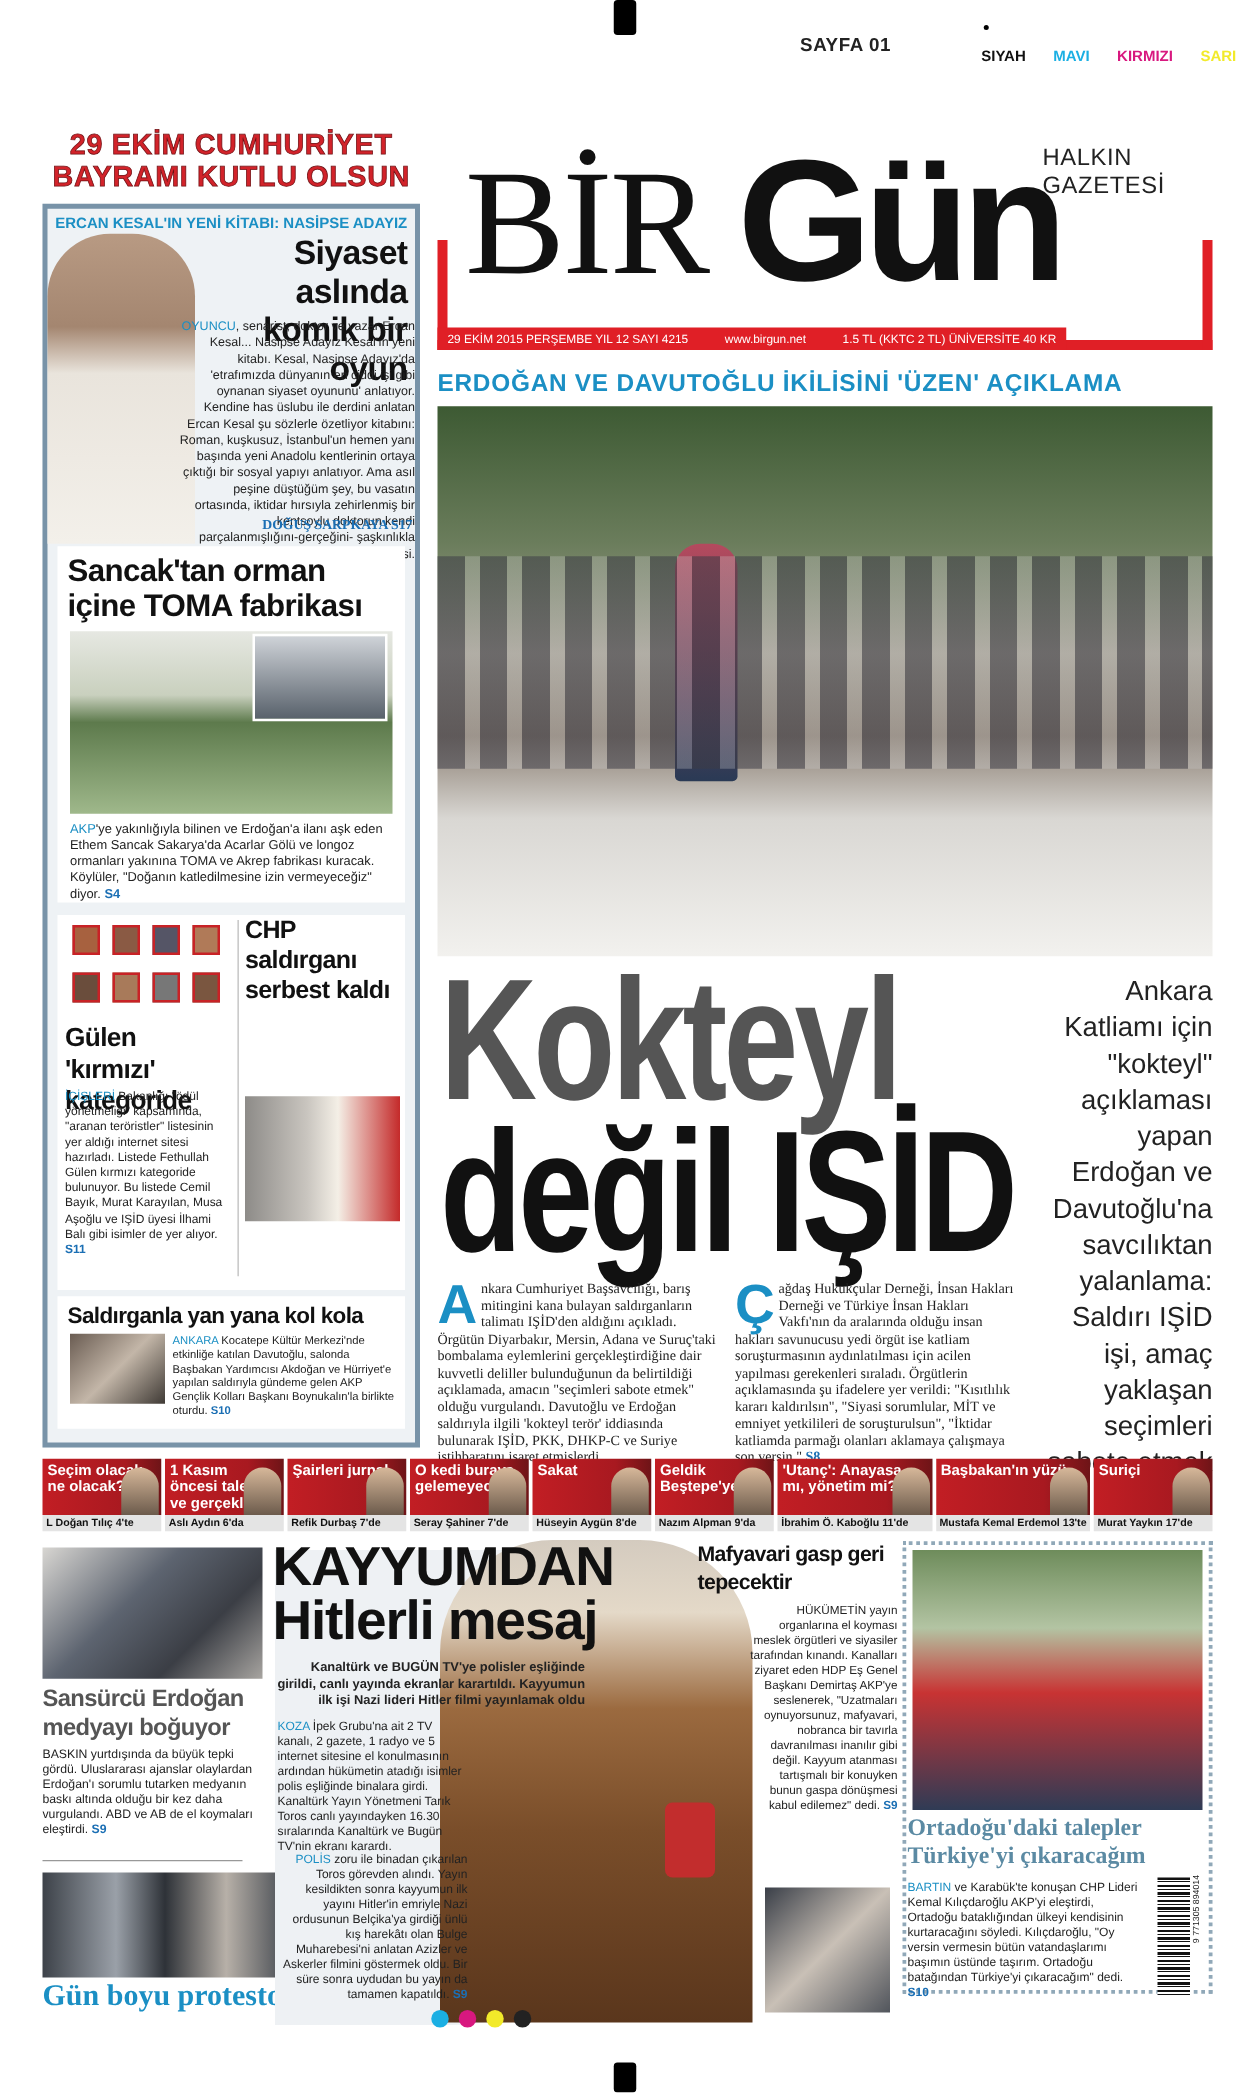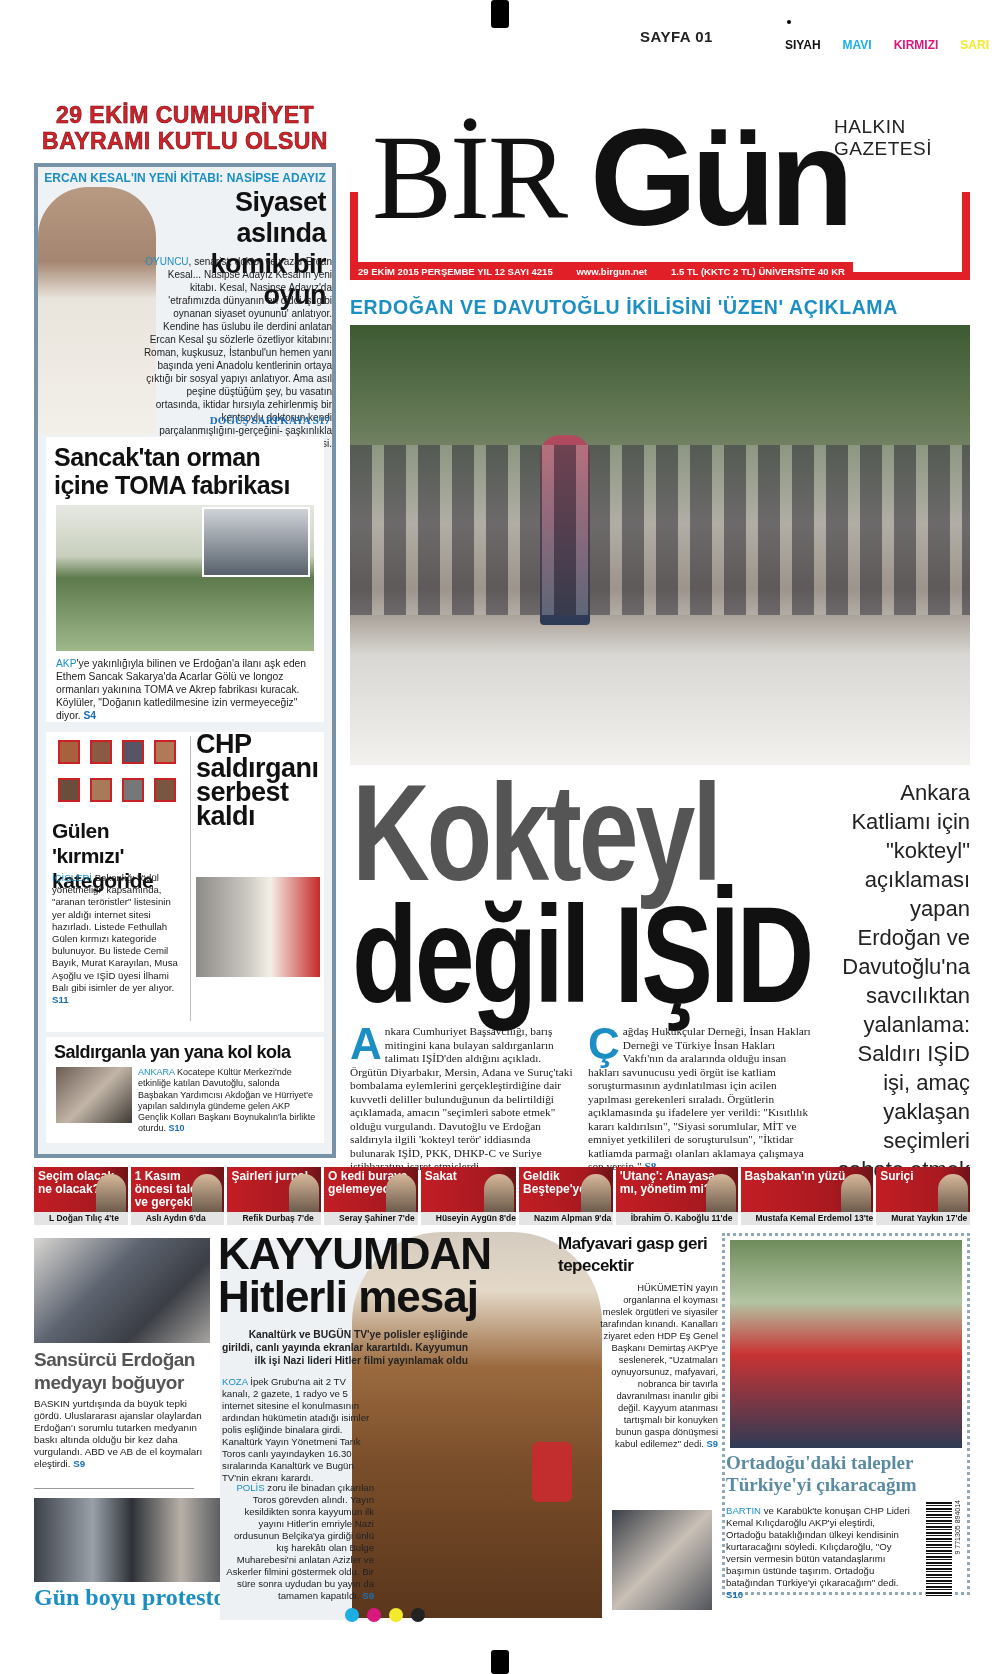--- a/index.html
+++ b/index.html
@@ -13,37 +13,37 @@
 .sidebox{top:163px;left:34px;width:302px;height:995px;border:4px solid #7893a8;background:#eef2f5}
 .kicker{color:#1b8fc4;font-weight:bold;font-size:12px;text-align:center;margin-top:4px}
 .h-big{font-weight:900;color:#111;font-size:30px;line-height:32px;letter-spacing:-0.5px}
 .body-s{font-size:11px;line-height:14px;color:#222}
 .lead-kw{color:#1b8fc4}
 .ref{color:#1b6fb4;font-weight:bold}
 .photo{background:linear-gradient(135deg,#a8a399,#e0ddd6 60%,#7d766c)}
 .card{background:#fff;position:absolute}
 
 .mast-box{top:192px;left:350px;width:620px;height:88px;border:8px solid #e01f26;border-top:none}
-.mast-strip{top:262px;left:350px;width:503px;height:18px;background:#e01f26;color:#fff;font-size:9.5px;font-weight:bold;display:flex;justify-content:space-between;align-items:center;padding:0 8px}
+.mast-strip{top:262px;left:350px;width:503px;height:18px;background:#e01f26;color:#fff;font-size:9.5px;font-weight:normal;display:flex;justify-content:space-between;align-items:center;padding:0 8px}
 .logo-bir{top:118px;left:372px;font-family:"Liberation Serif",serif;font-size:120px;line-height:120px;color:#111;letter-spacing:-2px}
 .logo-gun{top:112px;left:590px;font-size:138px;line-height:130px;font-weight:900;color:#111;letter-spacing:-6px}
 .halkin{top:116px;left:834px;font-size:19px;color:#222;letter-spacing:0.5px}
 .subhead{top:296px;left:350px;width:620px;color:#1b8fc4;font-weight:bold;font-size:19.5px;letter-spacing:0.6px}
 .mainphoto{top:325px;left:350px;width:620px;height:440px;background:linear-gradient(180deg,#3d5a33 0%,#6b7d5c 25%,#a7a296 45%,#8a7e72 60%,#d9d7d3 75%,#f2f1ee 100%)}
 .kokteyl{top:768px;left:352px;font-size:138px;line-height:128px;font-weight:900;color:#555;letter-spacing:-4px;transform:scaleX(0.78);transform-origin:left top}
 .degil{top:890px;left:352px;font-size:138px;line-height:128px;font-weight:900;color:#111;letter-spacing:-4px;transform:scaleX(0.78);transform-origin:left top}
 .deck{top:778px;left:830px;width:140px;text-align:right;font-size:22px;line-height:29px;color:#222}
 .col-serif{font-family:"Liberation Serif",serif;font-size:11.3px;line-height:13.5px;color:#222}
 .dropcap{float:left;font-size:44px;line-height:38px;color:#1b8fc4;font-weight:900;margin-right:3px;font-family:"Liberation Sans",sans-serif}
 
 .strip{top:1167px;left:34px;width:936px;height:58px;display:flex;gap:3px}
 .strip-item{flex:1;display:flex;flex-direction:column}
 .strip-red{height:45px;background:linear-gradient(90deg,#c21e24,#a81920 70%,#6e1417);color:#fff;font-weight:bold;font-size:12px;line-height:13px;padding:3px 4px;position:relative;overflow:hidden}
 .strip-face{position:absolute;right:2px;bottom:0;width:30px;height:38px;border-radius:15px 15px 0 0;background:linear-gradient(180deg,#d7b89a,#6c5b4c)}
-.strip-name{height:13px;background:#e4e4e4;font-size:8.5px;font-weight:bold;padding-left:15px;line-height:13px;color:#111;white-space:nowrap;overflow:hidden}
+.strip-name{height:13px;background:#e4e4e4;font-size:8.5px;font-weight:bold;padding-left:3px;line-height:13px;color:#111;white-space:nowrap;overflow:hidden}
 .h-blue-serif{font-family:"Liberation Serif",serif;font-weight:900;color:#1b8fc4;font-size:24px}
 .dotted{border:3px dotted #90a8b8}
 .cmyk{top:1608px;display:flex;gap:8px;left:345px}
 .cmyk span{width:14px;height:14px;border-radius:50%;display:block}
 </style>
 </head>
 <body>
 
 <div class="abs reg-mark" style="top:0;left:491px;width:18px;height:28px"></div>
 <div class="abs reg-mark" style="top:1650px;left:491px;width:18px;height:24px"></div>
@@ -100,21 +100,21 @@
         <i style="background:#556;border:2px solid #c82226;height:24px;display:block"></i>
         <i style="background:#b07a58;border:2px solid #c82226;height:24px;display:block"></i>
       <i style="background:#6a4d3c;border:2px solid #c82226;height:24px;display:block"></i>
         <i style="background:#a87a5a;border:2px solid #c82226;height:24px;display:block"></i>
         <i style="background:#777;border:2px solid #c82226;height:24px;display:block"></i>
         <i style="background:#7a5640;border:2px solid #c82226;height:24px;display:block"></i>
     </div>
     <div class="abs h-big" style="top:86px;left:6px;width:134px;font-size:21px;line-height:25px">Gülen 'kırmızı' kategoride</div>
     <div class="abs body-s" style="top:140px;left:6px;width:134px;font-size:9.6px;line-height:12.2px"><span class="lead-kw">İÇİŞLERİ</span><span> Bakanlığı "ödül yönetmeliği" kapsamında, "aranan teröristler" listesinin yer aldığı internet sitesi hazırladı. Listede Fethullah Gülen kırmızı kategoride bulunuyor. Bu listede Cemil Bayık, Murat Karayılan, Musa Aşoğlu ve IŞİD üyesi İlhami Balı gibi isimler de yer alıyor.</span> <span class="ref">S11</span></div>
     <div class="abs" style="top:4px;left:144px;width:1px;height:285px;background:#bbb"></div>
-    <div class="abs h-big" style="top:0;left:150px;width:124px;font-size:27px;line-height:24px">CHP saldırganı serbest kaldı</div>
+    <div class="abs h-big" style="top:0;left:150px;width:124px;font-size:20px;line-height:24px">CHP saldırganı serbest kaldı</div>
     <div class="abs" style="top:145px;left:150px;width:124px;height:100px;background:linear-gradient(90deg,#8d8b88,#c9c5bf 40%,#f4efe6 60%,#c42a2a 100%)"></div>
   </div>
 
   <div class="card" style="top:870px;left:8px;width:278px;height:106px">
     <div class="h-big" style="font-size:18px;line-height:22px;padding:4px 8px 0 8px">Saldırganla yan yana kol kola</div>
     <div class="abs" style="top:30px;left:10px;width:76px;height:56px;background:linear-gradient(135deg,#6a5c52,#c3b6a8 50%,#3f3a35)"></div>
     <div class="abs body-s" style="top:30px;left:92px;width:182px;font-size:9px;line-height:11.3px"><span class="lead-kw">ANKARA</span><span> Kocatepe Kültür Merkezi'nde etkinliğe katılan Davutoğlu, salonda Başbakan Yardımcısı Akdoğan ve Hürriyet'e yapılan saldırıyla gündeme gelen AKP Gençlik Kolları Başkanı Boynukalın'la birlikte oturdu.</span> <span class="ref">S10</span></div>
   </div>
 </div>
 

